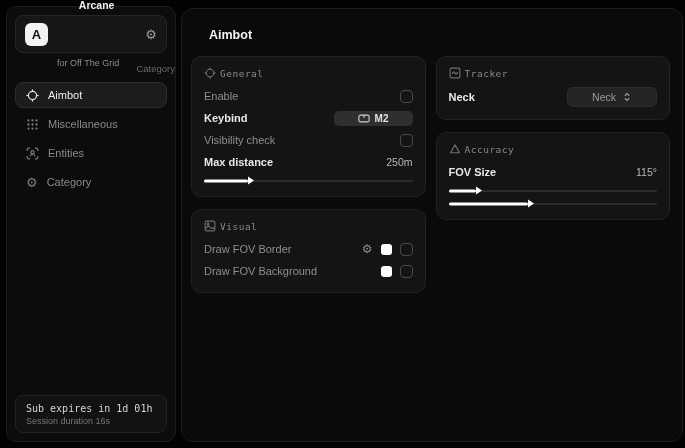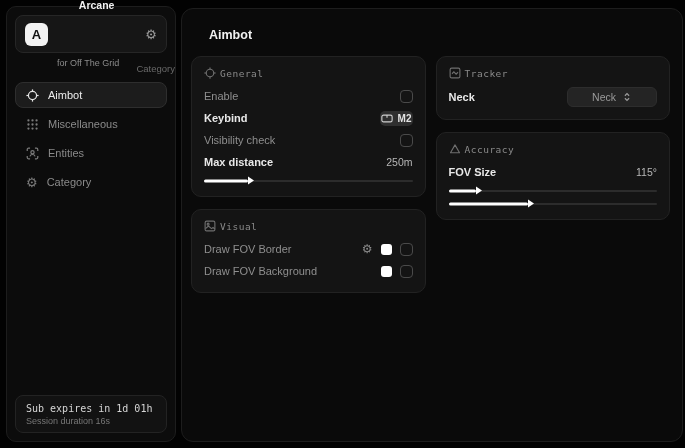--- a/index.html
+++ b/index.html
@@ -70,21 +70,21 @@
   .row-controls { display:flex; align-items:center; gap:8px; }
 
   .checkbox {
     width:13px; height:13px; border:1.5px solid #4a4a4a; border-radius:4px; background:transparent; flex:none;
   }
   .swatch { width:11px; height:11px; border-radius:3px; flex:none; }
   .mini-gear { font-size:12px; color:#8a8a8a; line-height:1; }
 
   .key-badge {
     display:flex; align-items:center; gap:5px; background:#2f2f2f; border-radius:5px;
-    padding:2px 1px; color:#e2e2e2; font-size:10px; font-weight:bold;
+    padding:2px 24px; color:#e2e2e2; font-size:10px; font-weight:bold;
   }
   .key-badge svg { color:#cfcfcf; }
 
   .select-btn {
     display:flex; align-items:center; gap:6px; background:#242424; border:1px solid #2d2d2d; border-radius:6px;
     padding:3px 24px; color:#9a9a9a; font-size:10.5px;
   }
   .select-btn svg { color:#9a9a9a; }
 
   .slider { position:relative; height:11px; margin-top:2px; }

